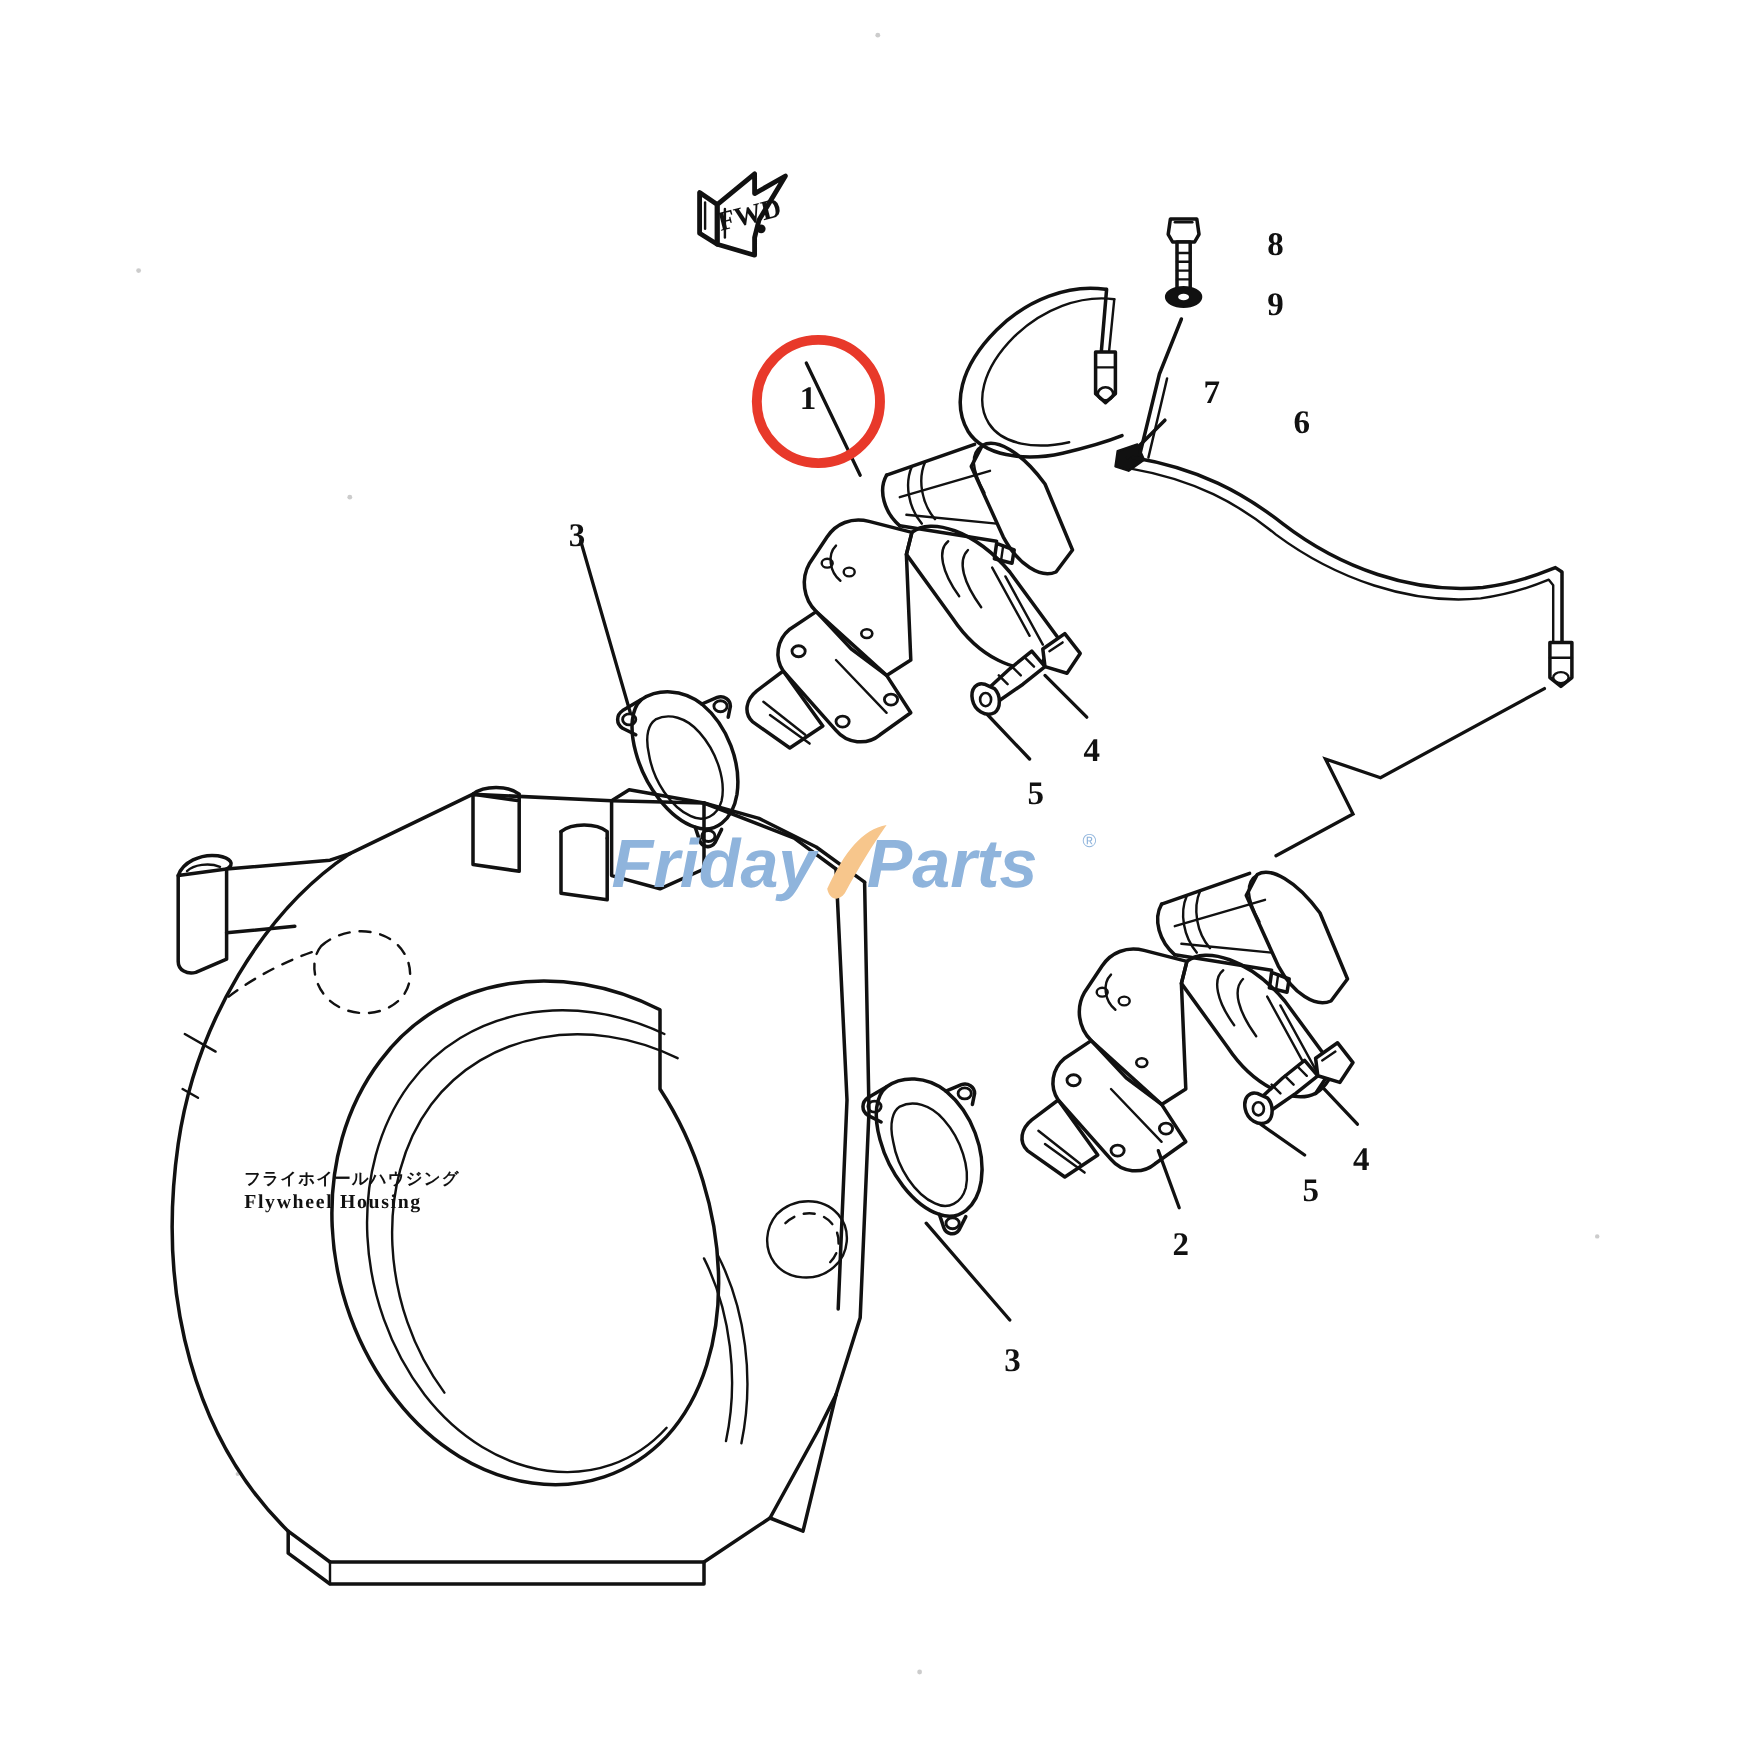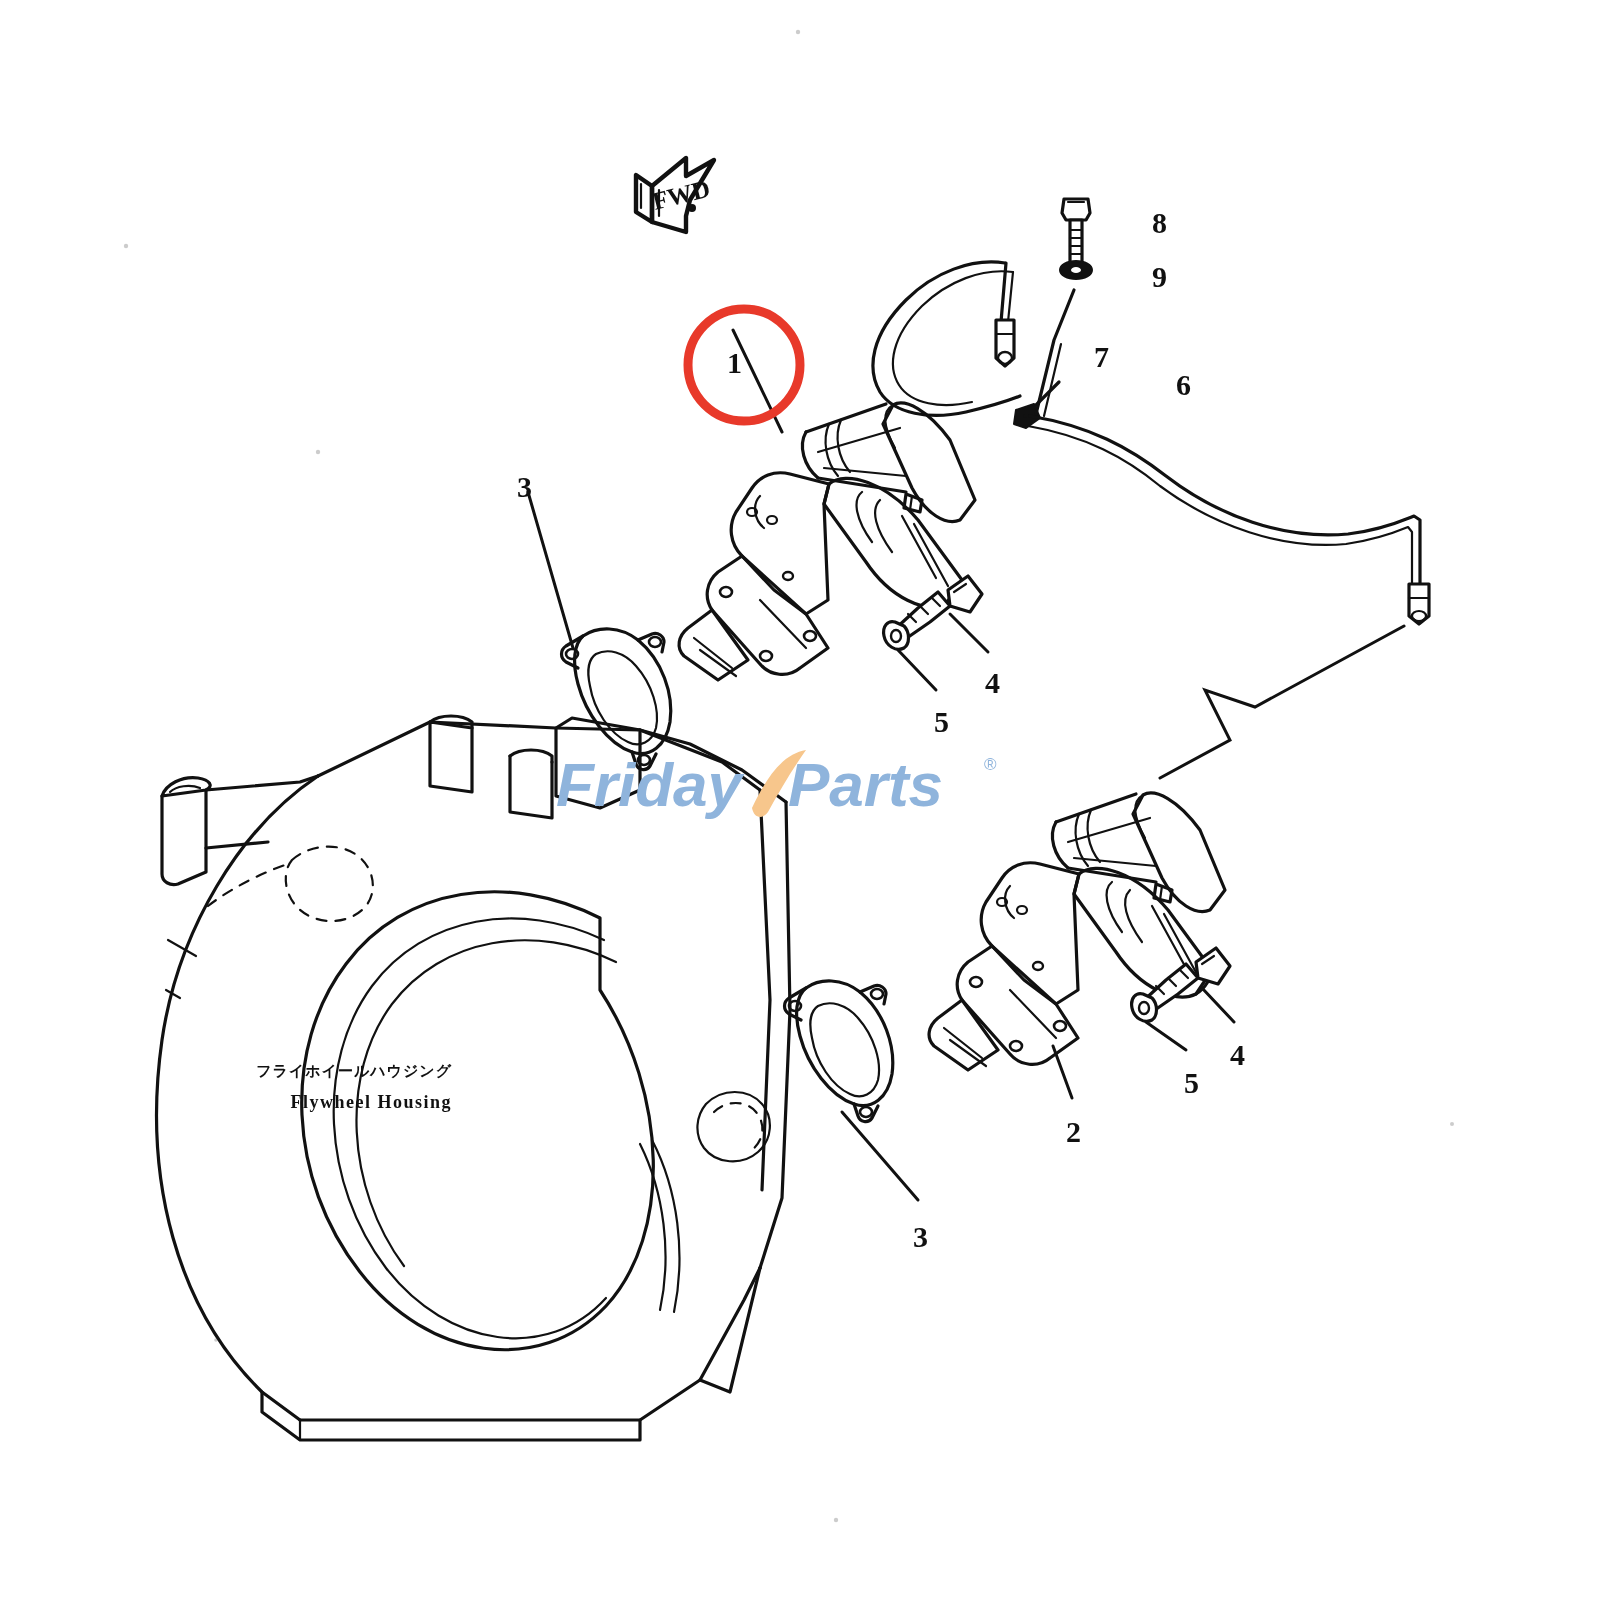--- a/index.html
+++ b/index.html
@@ -40,40 +40,40 @@
     top: 744px;
     width: 460px;
     height: 80px;
     pointer-events: none;
   }
   .housing-label {
     position: absolute;
     left: 222px;
     top: 1062px;
     width: 230px;
-    text-align: right;
+    text-align: left;
     line-height: 1.25;
     user-select: none;
   }
   .housing-label .kana {
     font-family: "DejaVu Sans", sans-serif;
     font-size: 15px;
     font-weight: bold;
     color: #111111;
     letter-spacing: 1px;
     display: block;
   }
   .housing-label .eng {
     font-family: "Liberation Serif", serif;
     font-size: 18px;
     font-weight: bold;
     color: #111111;
     letter-spacing: 1.5px;
     display: block;
-    margin-top: 10px;
+    margin-top: 0;
   }
 </style>
 </head>
 <body>
 
 <div id="sheet">
 
   <svg id="drawing" viewBox="0 0 1600 1600">
     <defs>
       <style>

